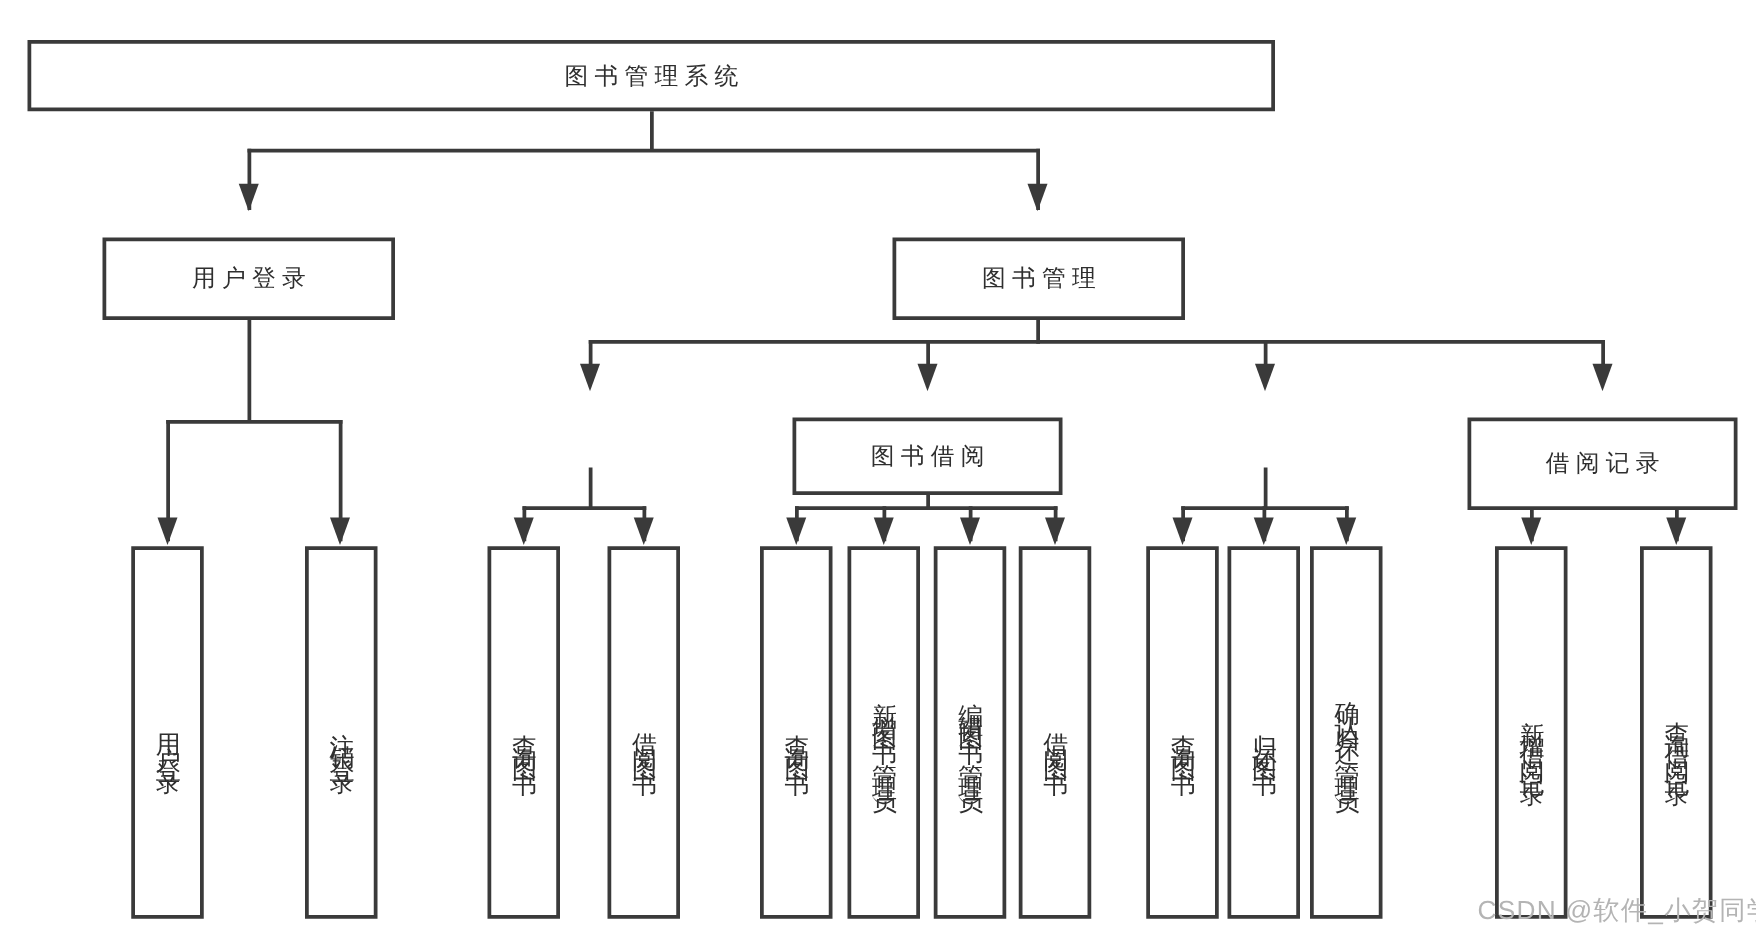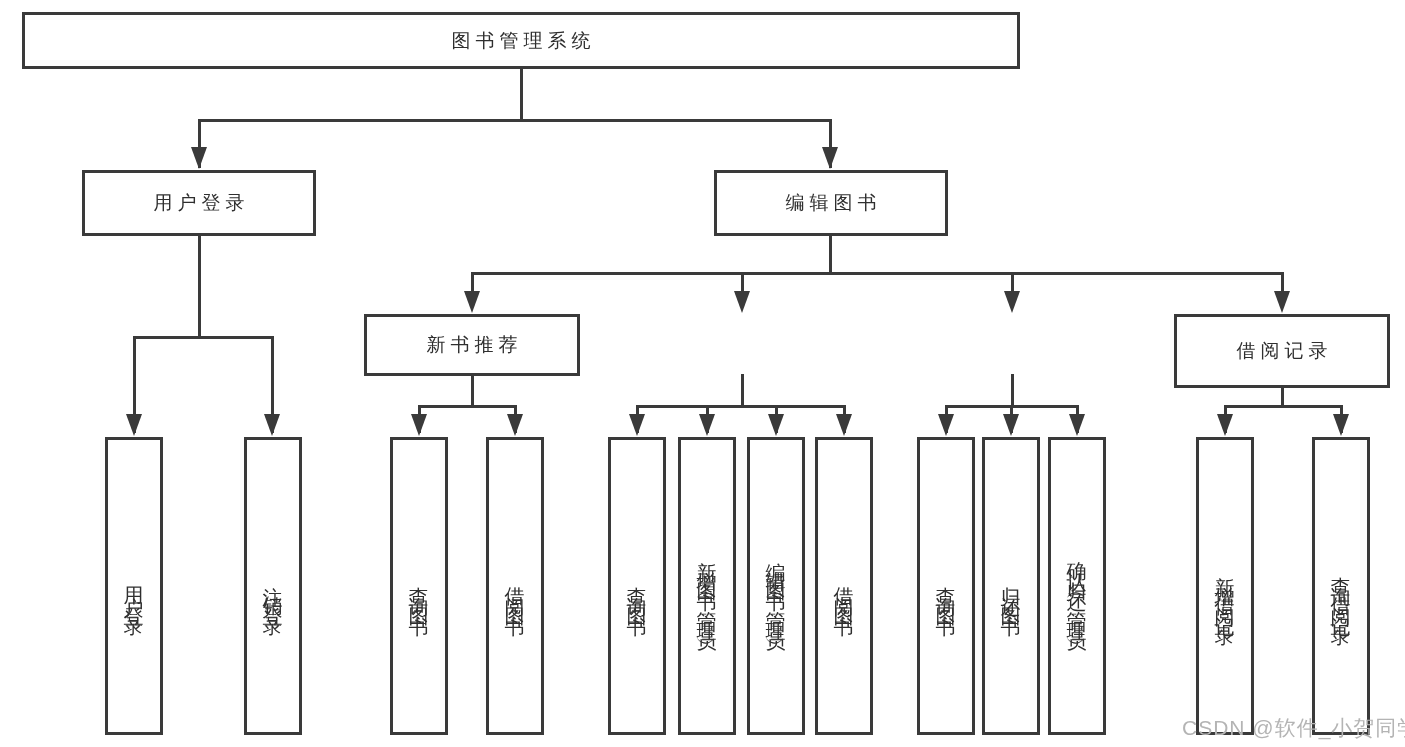--- a/index.html
+++ b/index.html
@@ -6,20 +6,21 @@
   body{font-family:"Liberation Sans","DejaVu Sans",sans-serif;}
   #stage{position:relative;width:1405px;height:747px;background:#ffffff;overflow:hidden;}
 
   
   .box{
     position:absolute;box-sizing:border-box;
     border:3px solid #3a3a3a;background:#ffffff;
     display:flex;align-items:center;justify-content:center;
     color:#2f2f2f;font-size:19px;letter-spacing:5px;
     white-space:nowrap;
+    margin-top:20px;
   }
   .box .lbl{transform:translateX(2.5px);} 
 
   
   .vbox{
     position:absolute;box-sizing:border-box;
     border:3px solid #3a3a3a;background:#ffffff;
     width:58px;height:298px;top:437px;
     display:flex;align-items:center;justify-content:center;
     color:#2f2f2f;font-size:20px;
@@ -109,25 +110,25 @@
   <div class="ar" style="left:1333px;top:414px"></div>
 
   <div class="box" style="left:22px;top:12px;width:998px;height:57px">
     <span class="lbl">图书管理系统</span>
   </div>
 
   <div class="box" style="left:82px;top:170px;width:234px;height:66px">
     <span class="lbl">用户登录</span>
   </div>
   <div class="box" style="left:714px;top:170px;width:234px;height:66px">
-    <span class="lbl">编辑图书</span>
+    <span class="lbl">图书管理</span>
   </div>
 
-  <div class="box" style="left:364px;top:314px;width:216px;height:62px">
-    <span class="lbl">新书推荐</span>
+  <div class="box" style="left:634px;top:314px;width:216px;height:62px">
+    <span class="lbl">图书借阅</span>
   </div>
   <div class="box" style="left:1174px;top:314px;width:216px;height:74px">
     <span class="lbl">借阅记录</span>
   </div>
 
   <div class="vbox" style="left:105px">
     <span class="lbl">用户登录</span>
   </div>
   <div class="vbox" style="left:244px">
     <span class="lbl">注销登录</span>

